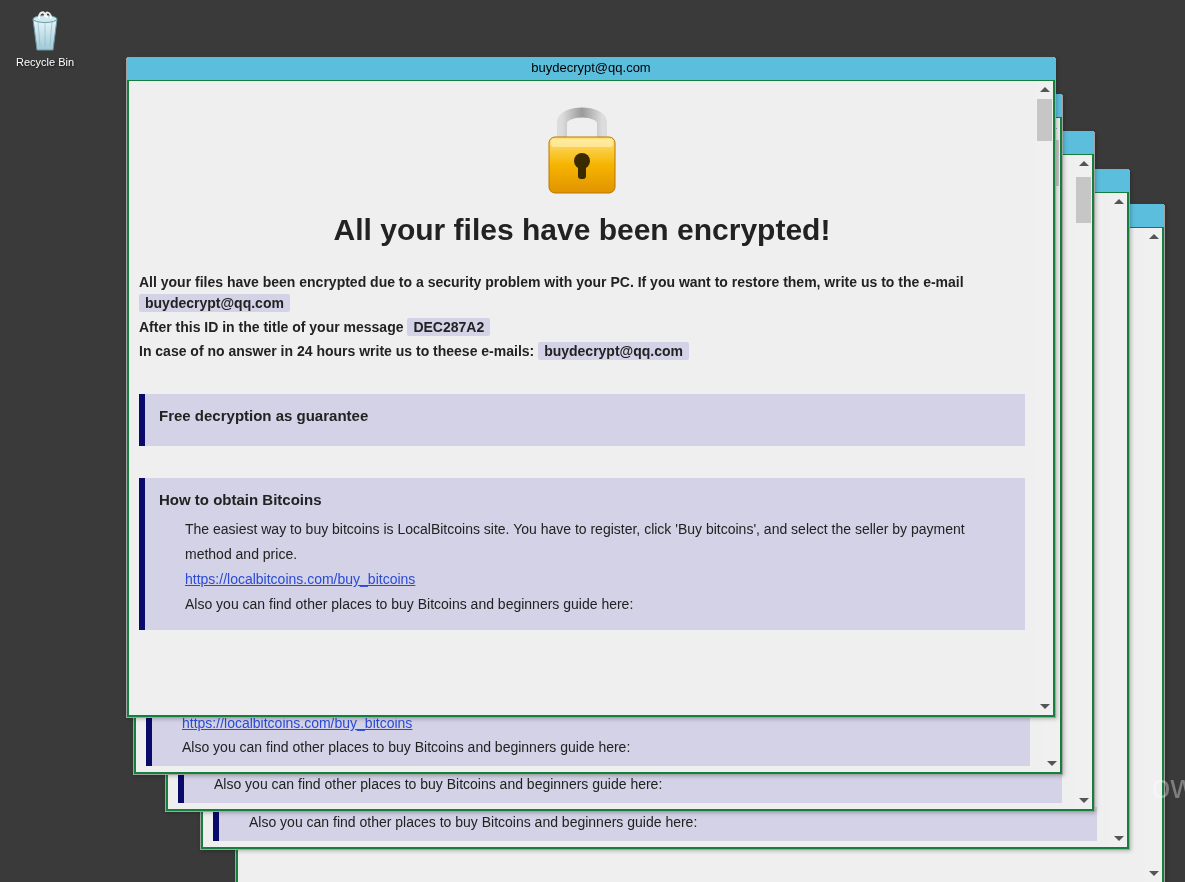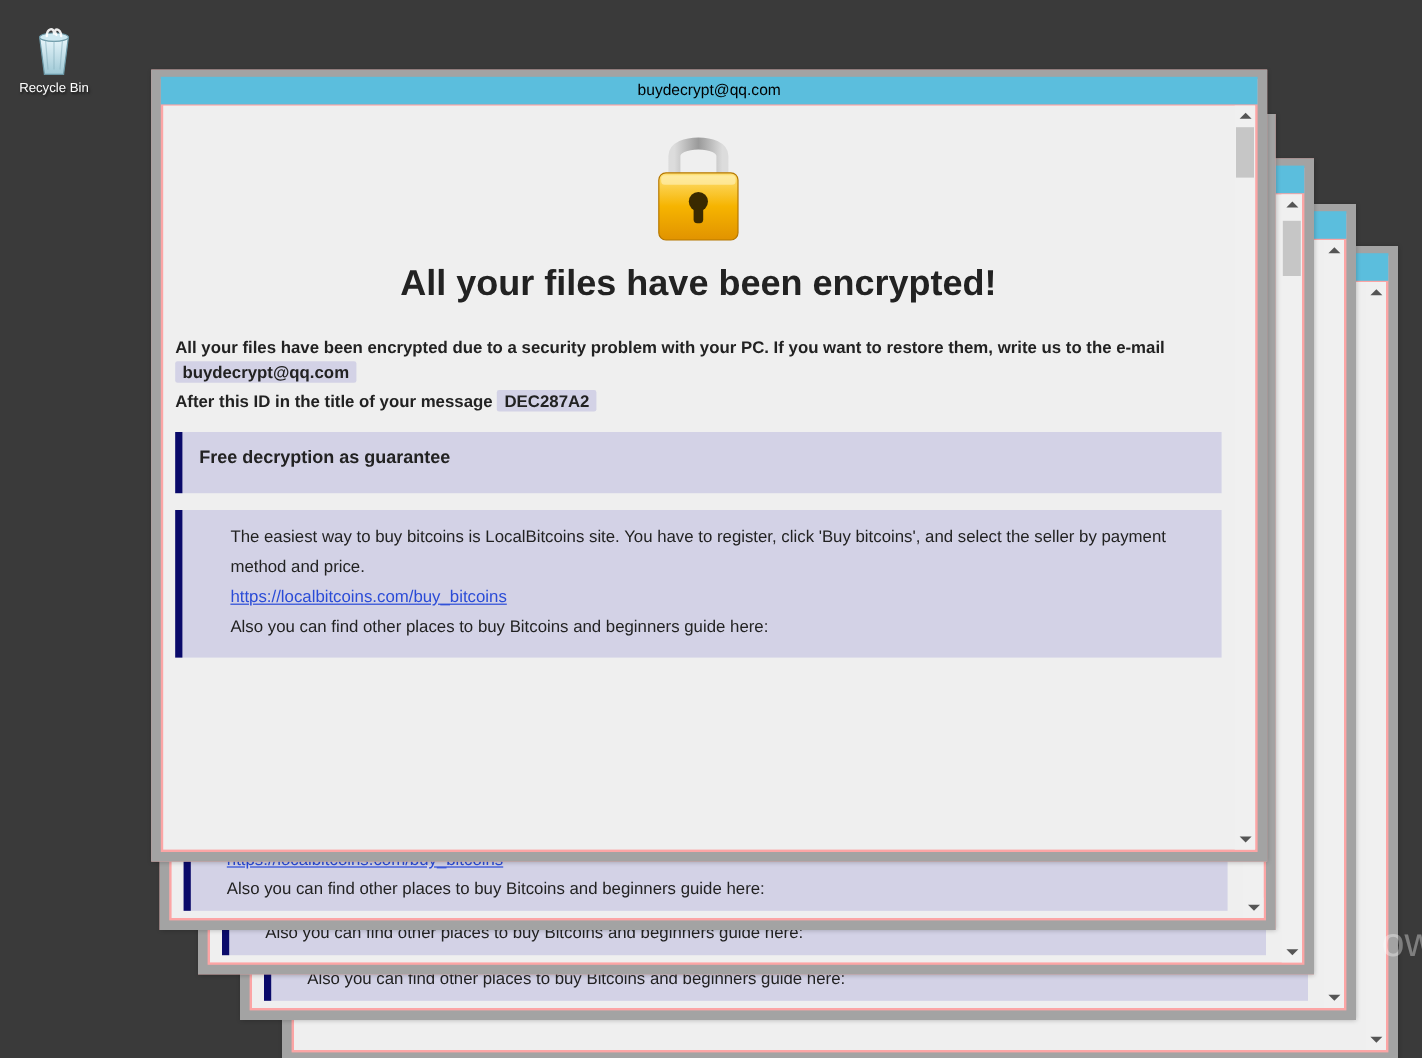--- a/index.html
+++ b/index.html
@@ -6,43 +6,43 @@
   html, body {
     margin: 0; padding: 0;
     width: 1185px; height: 882px;
     overflow: hidden;
     font-family: "Segoe UI", Tahoma, Verdana, sans-serif;
     background: #3a3a3a;
   }
   
   .desktop-icon {
     position: absolute;
-    left: 10px; top: 18px;
+    left: 10px; top: 6px;
     width: 70px;
     text-align: center;
     cursor: pointer;
   }
   .desktop-icon .bin-glyph {
     width: 48px; height: 48px;
     margin: 0 auto;
     position: relative;
   }
   .desktop-icon .bin-glyph svg { width: 48px; height: 48px; }
   .desktop-icon .label {
     color: #fff;
     font-size: 11px;
     text-shadow: 1px 1px 2px rgba(0,0,0,.6);
     margin-top: 2px;
   }
 
   
   .win {
     position: absolute;
-    background: #fca5a5;
-    border: 8px solid #a3a3a3;
+    background: #15803d;
+    border: 1px solid #a3a3a3;
     box-shadow: 1px 1px 4px rgba(0,0,0,.25);
   }
   .win .titlebar {
     background: #5bbedd;
     color: #000;
     font-size: 13px;
     text-align: center;
     padding: 3px 0 5px 0;
     margin-top: -2px;
   }
@@ -105,21 +105,21 @@
   .para { margin: 0 0 2px 0; }
   .bold { font-weight: 700; }
   .pill {
     background: #d3d2e6;
     padding: 1px 6px;
     border-radius: 2px;
   }
   .payline { color: #333; margin-top: 2px; }
 
   .block {
-    margin-top: 14px;
+    margin-top: 32px;
     background: #d3d2e6;
     border-left: 6px solid #0a0a6a;
     padding: 10px 18px 12px 14px;
   }
   .block .btitle {
     font-weight: 700;
     font-size: 15px;
     margin-bottom: 6px;
   }
   .block .btext {
@@ -282,26 +282,31 @@
       <h1 class="headline">All your files have been encrypted!</h1>
 
       <p class="para bold">
         <span>All your files have been encrypted due to a security problem with your PC. If you want to restore them, write us to the e-mail </span>
         <span class="pill">buydecrypt@qq.com</span>
       </p>
       <p class="para bold">
         <span>After this ID in the title of your message </span>
         <span class="pill">DEC287A2</span>
       </p>
+      <p class="para bold">
+        <span>In case of no answer in 24 hours write us to theese e-mails: </span>
+        <span class="pill">buydecrypt@qq.com</span>
+      </p>
 
       <div class="block">
         <div class="btitle">Free decryption as guarantee</div>
       </div>
 
       <div class="block">
+        <div class="btitle">How to obtain Bitcoins</div>
         <div class="btext">
           <span>The easiest way to buy bitcoins is LocalBitcoins site. You have to register, click 'Buy bitcoins', and select the seller by payment method and price.</span><br>
           <span class="link">https://localbitcoins.com/buy_bitcoins</span><br>
           <span>Also you can find other places to buy Bitcoins and beginners guide here:</span>
         </div>
       </div>
 
     </div>
   </div>
 </div>

